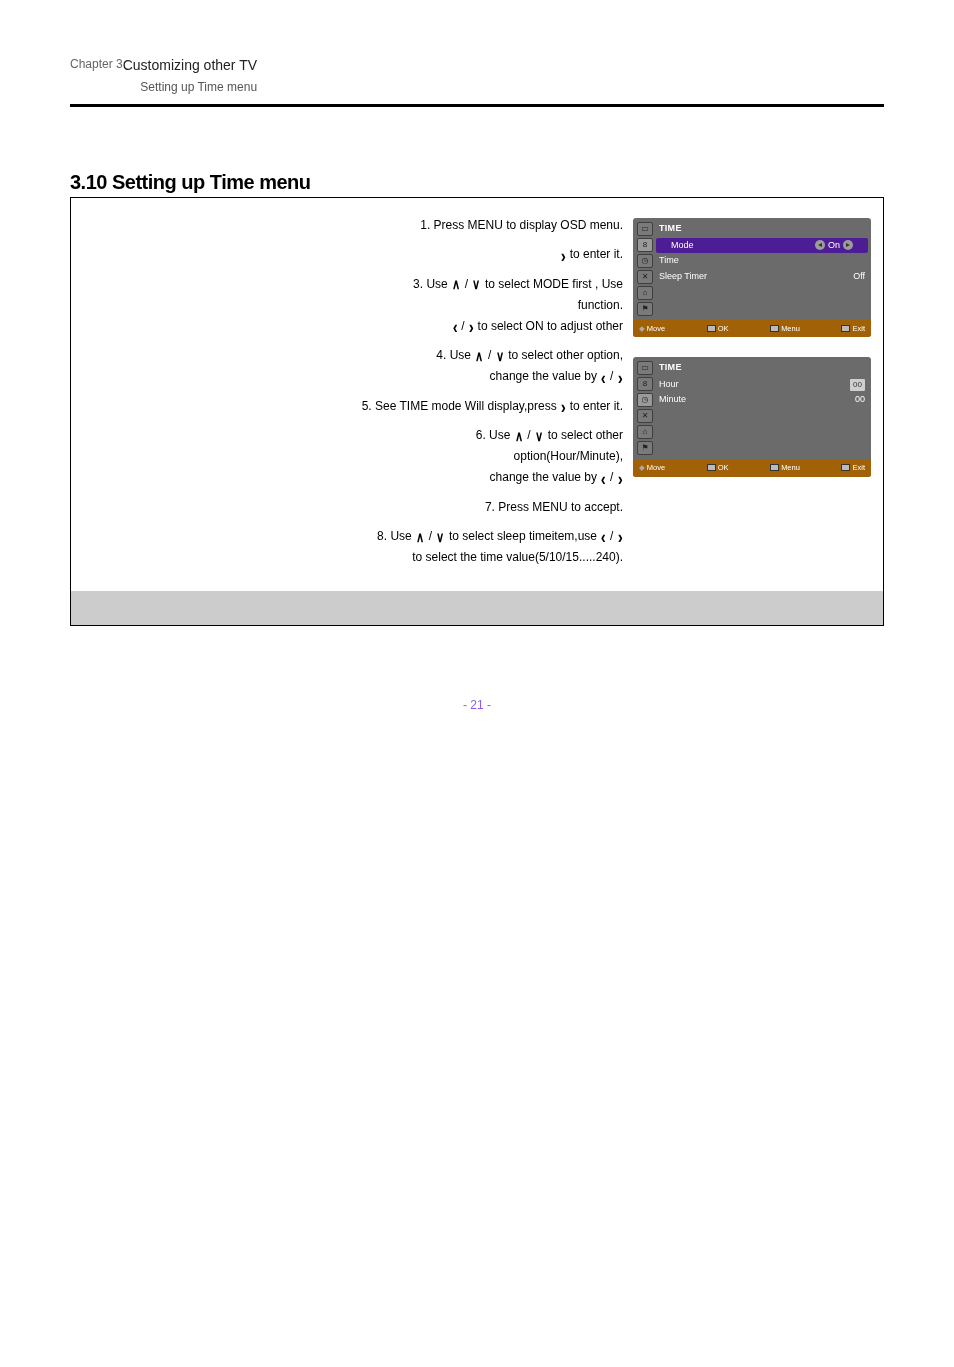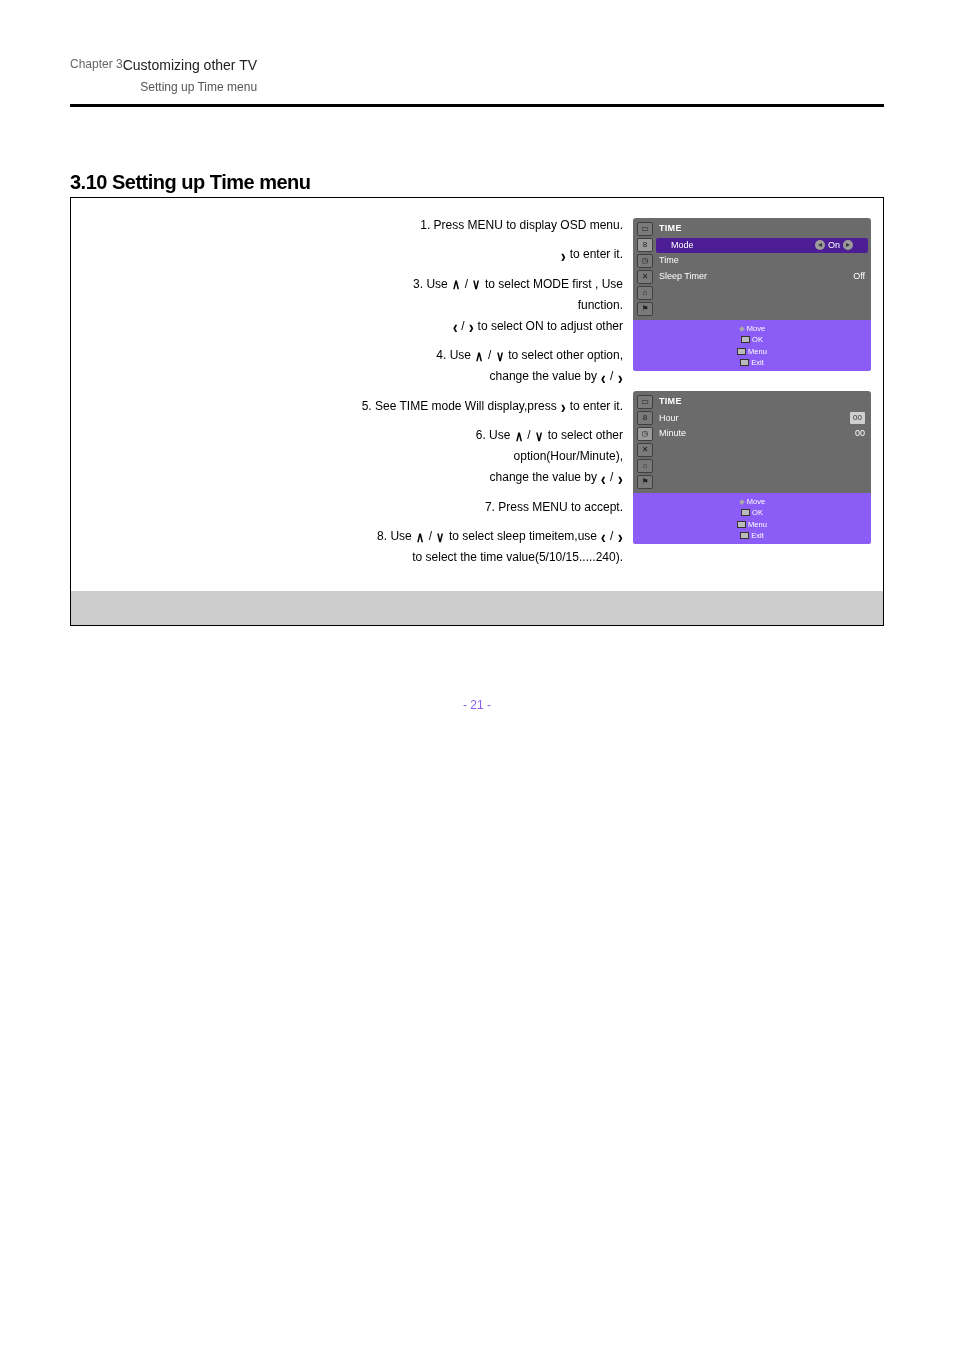--- a/index.html
+++ b/index.html
@@ -121,23 +121,22 @@
   .osd-row .val { display: flex; align-items: center; gap: 3px; }
   .osd-input {
     background: #cfcfcf; color: #333; font-size: 8px;
     padding: 0 3px; border-radius: 1px;
   }
   .osd-footer {
     display: flex;
     justify-content: space-between;
     align-items: center;
     padding: 3px 6px;
-    background: #8b5cf6;
+    background: #a16207;
     font-size: 7.5px;
-    flex-direction: column;
   }
   .osd-footer .fi {
     width: 9px; height: 7px; background: #bbb; border: 1px solid #333; display: inline-block; margin-right: 2px;
   }
   .osd-footer span { display: inline-flex; align-items: center; gap: 0; }
   .osd-footer .mv::before { content: "\25C6"; color: #aaa; margin-right: 2px; }
   .footer-bar {
     background: #ccc;
     height: 34px;
     margin: 14px -12px 0 -12px;

